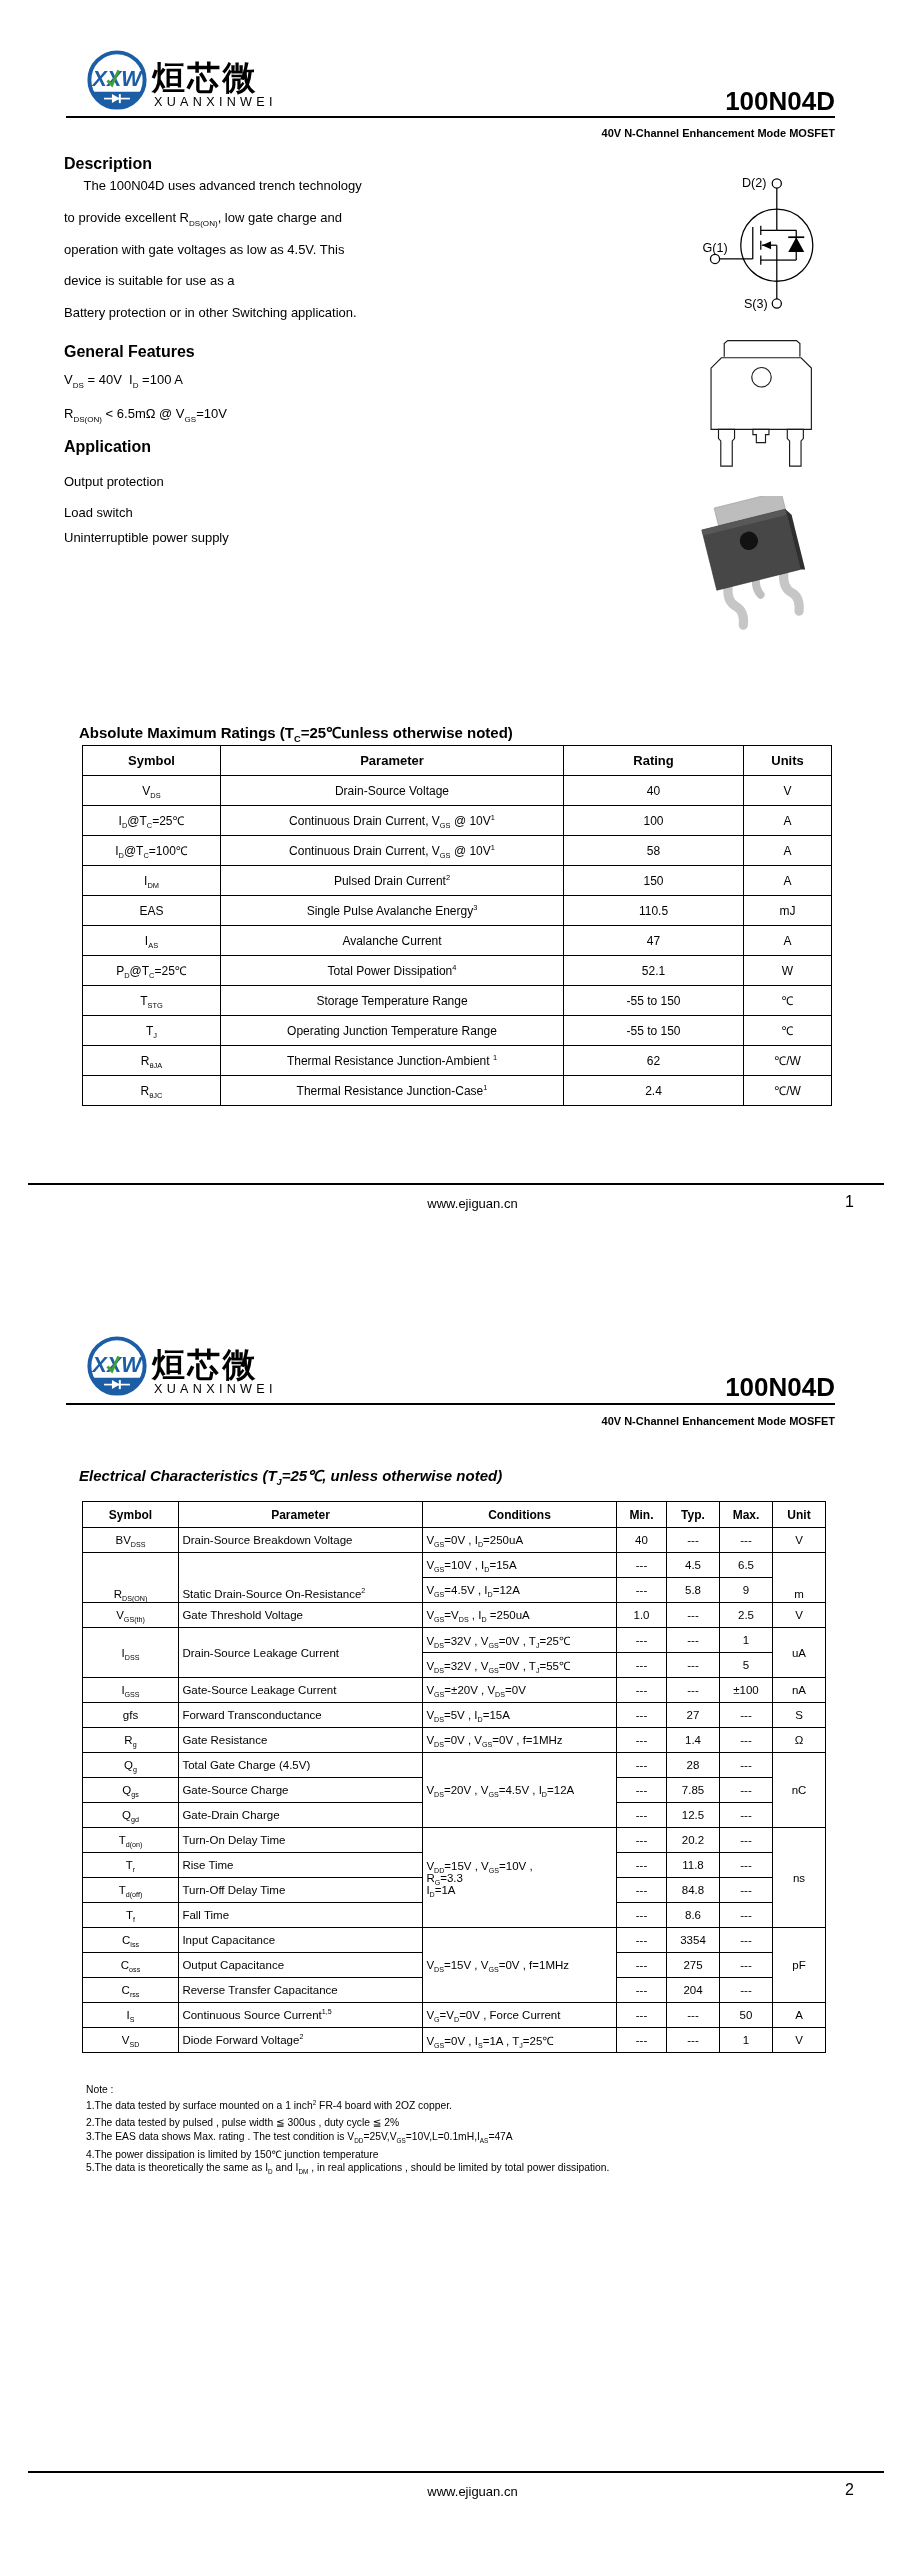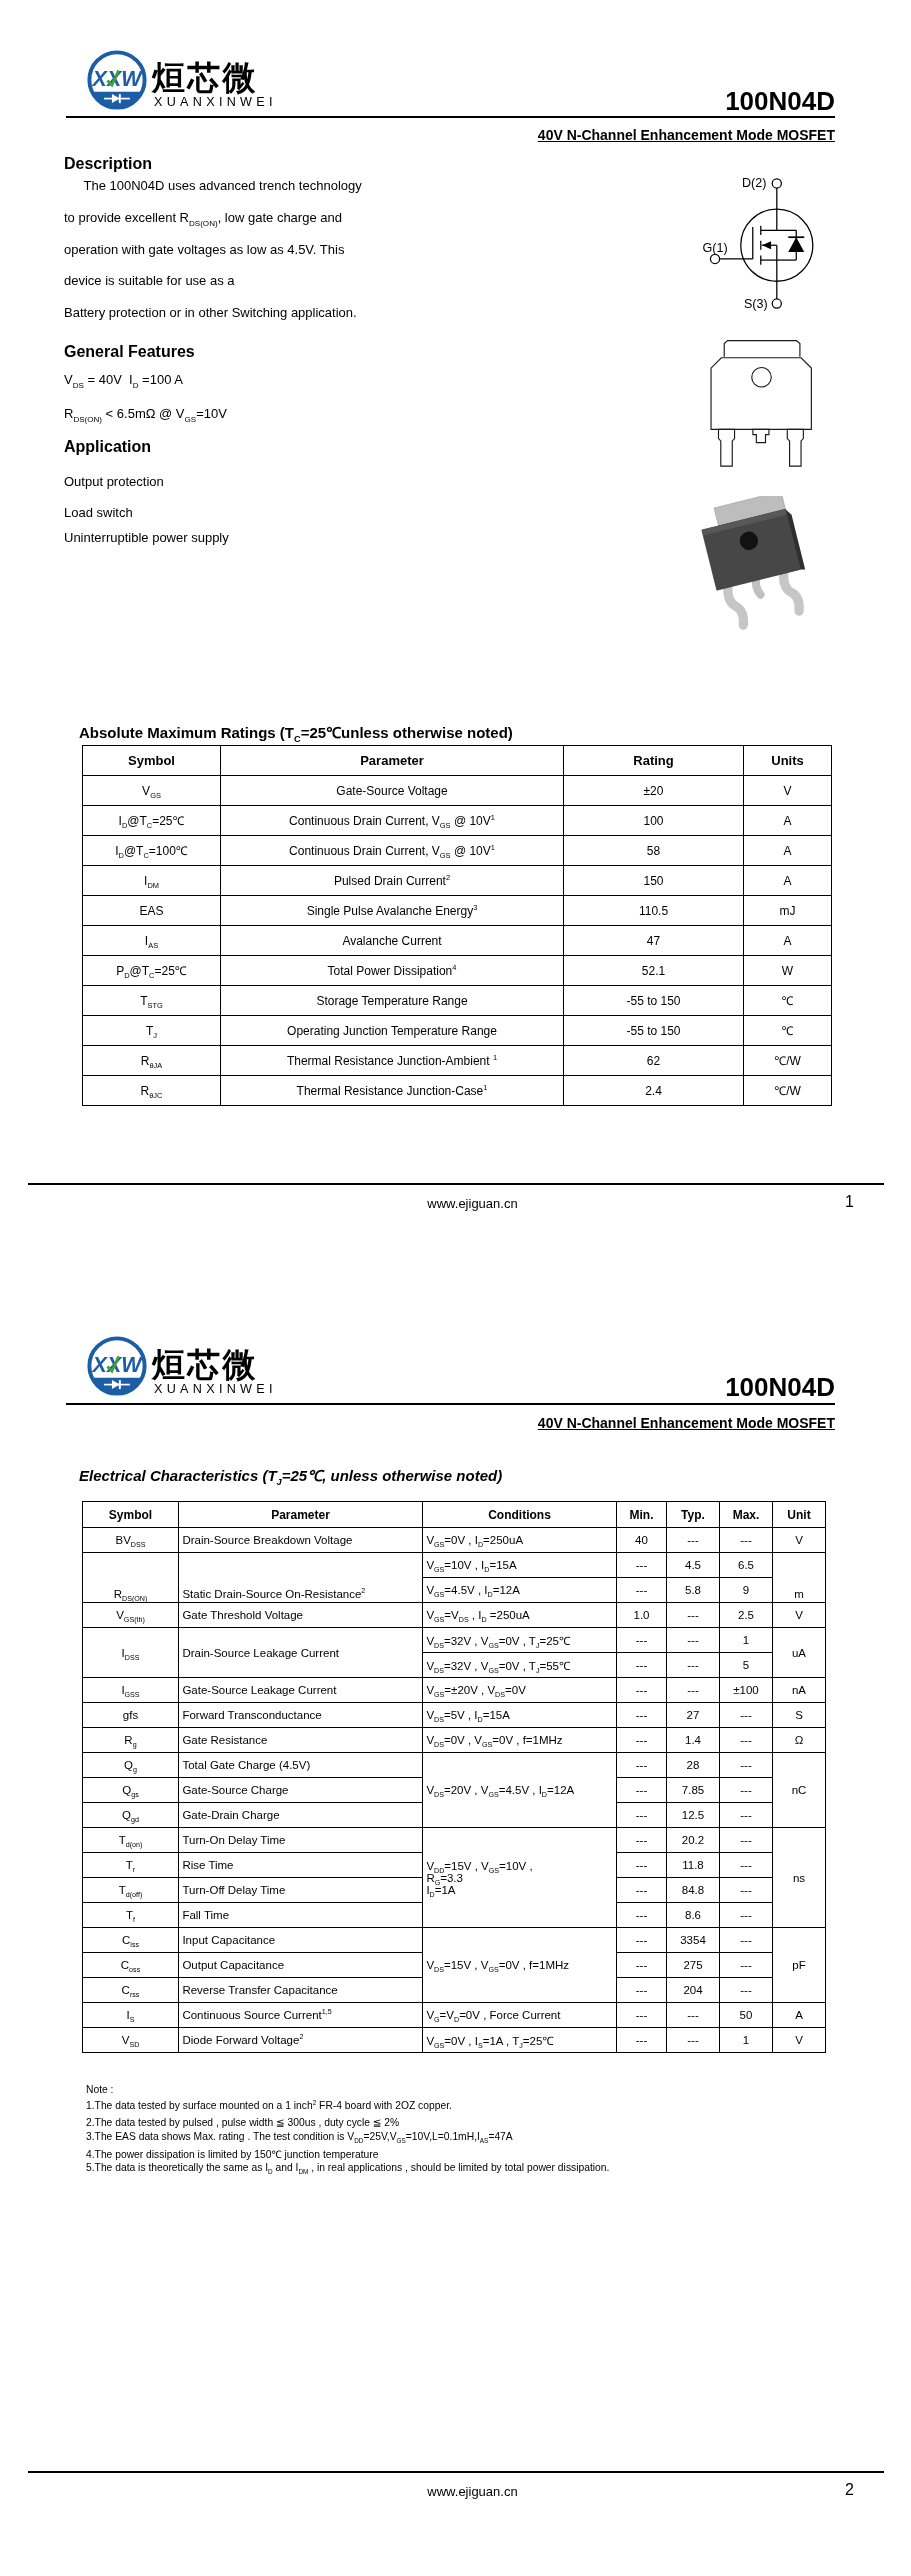--- a/index.html
+++ b/index.html
@@ -7,21 +7,21 @@
          font-family:"Liberation Sans",sans-serif;color:#000;}
   .page{position:absolute;left:0;width:911px;height:1288px;}
   #p1{top:0;} #p2{top:1288px;}
   .abs{position:absolute;}
   sub{font-size:62%;line-height:0;}
   sup{font-size:62%;line-height:0;}
   .brand-cn{font-size:33px;font-weight:bold;letter-spacing:2.3px;}
   .brand-en{font-size:12.6px;letter-spacing:4.3px;}
   .part-number{font-size:26px;font-weight:bold;text-align:right;}
   .rule{background:#000;}
-  .subtitle{font-size:14px;font-weight:bold;text-align:right;text-decoration:underline;}
+  .subtitle{font-size:11px;font-weight:bold;text-align:right;}
   .h1{font-size:16px;font-weight:bold;}
   .h2{font-size:15px;font-weight:bold;}
   .body-line{font-size:13px;white-space:nowrap;}
   .indent{padding-left:19.5px;}
   table{border-collapse:collapse;table-layout:fixed;padding-left:36px;}
   td,th{border:1.1px solid #000;border-top-width:1.7px;border-bottom-width:1.7px;
         text-align:center;vertical-align:middle;padding:0 3.4px;overflow:hidden;}
   .t-abs{width:748px;font-size:12px;}
   .t-abs th{font-size:13px;}
   .t-abs tr{height:30px;}
@@ -136,23 +136,23 @@
           <col style="width:88px">
         </colgroup>
       <tbody>
           <tr class="hd">
         <th>Symbol</th>
         <th>Parameter</th>
         <th>Rating</th>
         <th>Units</th>
       </tr>
       <tr>
-        <td>V<sub>GS</sub></td>
-        <td>Gate-Source Voltage</td>
-        <td>±20</td>
+        <td>V<sub>DS</sub></td>
+        <td>Drain-Source Voltage</td>
+        <td>40</td>
         <td>V</td>
       </tr>
       <tr>
         <td>I<sub>D</sub>@T<sub>C</sub>=25℃</td>
         <td>Continuous Drain Current, V<sub>GS</sub> @ 10V<sup>1</sup></td>
         <td>100</td>
         <td>A</td>
       </tr>
       <tr>
         <td>I<sub>D</sub>@T<sub>C</sub>=100℃</td>

